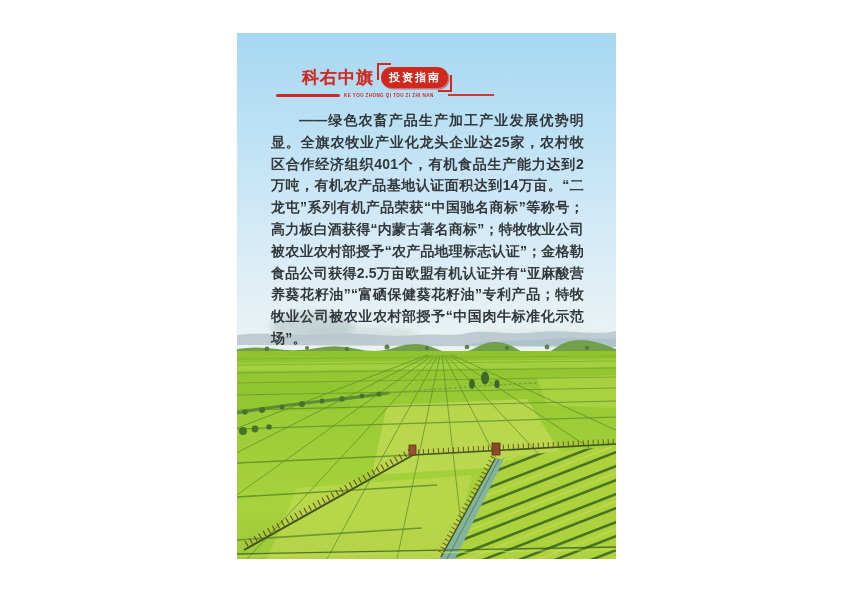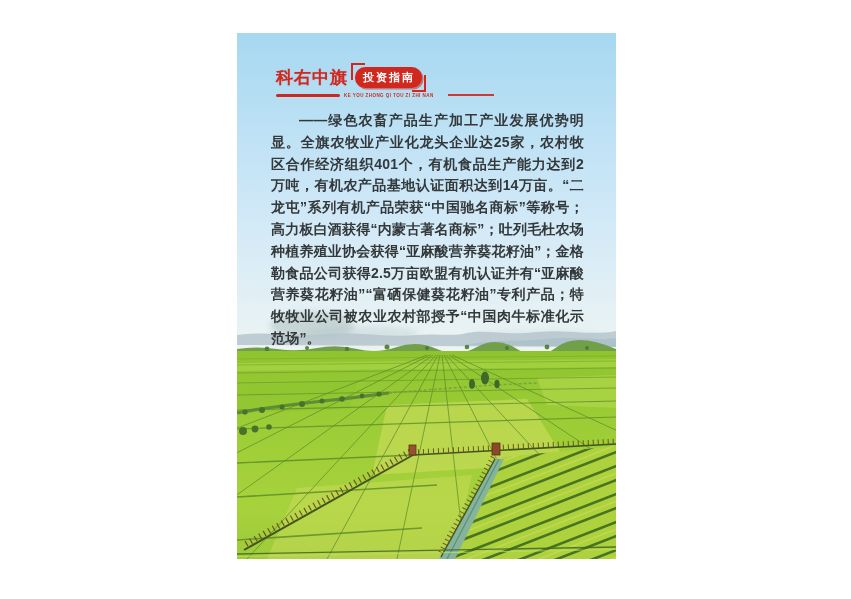--- a/index.html
+++ b/index.html
@@ -5,21 +5,21 @@
   :root{ --accent:#d0281e; }
   *{margin:0;padding:0;box-sizing:border-box;}
   html,body{width:851px;height:599px;background:#fff;overflow:hidden;
     font-family:"Liberation Sans","DejaVu Sans",sans-serif;}
   .screen{position:relative;width:851px;height:599px;background:#ffffff;}
   .page{position:absolute;left:237px;top:33px;width:379px;height:526px;overflow:hidden;background:#eaf4fa;}
   .photo-svg{position:absolute;left:0;top:0;width:100%;height:100%;display:block;}
 
   
   .logo{position:absolute;left:39px;top:33px;z-index:3;}
-  .logo-row{display:flex;align-items:center;}
+  .logo-row{display:flex;align-items:center;margin-left:26px;}
   .brand{color:var(--accent);font-weight:bold;font-size:17px;letter-spacing:1px;
     text-shadow:0 0 1px rgba(208,40,30,.35);white-space:nowrap;}
   .badge{position:relative;margin-left:7px;background:var(--accent);color:#fff;
     font-size:11px;font-weight:bold;letter-spacing:2px;padding:3px 7px 3px 8px;
     border-radius:10px;white-space:nowrap;box-shadow:1.5px 1.5px 0 rgba(208,40,30,.55);}
   .badge::before{content:"";position:absolute;left:-4px;top:-4px;width:12px;height:15px;
     border-left:2px solid var(--accent);border-top:2px solid var(--accent);}
   .badge::after{content:"";position:absolute;right:-4px;bottom:-4px;width:12px;height:15px;
     border-right:2px solid var(--accent);border-bottom:2px solid var(--accent);}
   .logo-rule{display:flex;align-items:center;margin-top:3px;}
@@ -190,16 +190,16 @@
         <span class="brand">科右中旗</span>
         <span class="badge">投资指南</span>
       </div>
       <div class="logo-rule">
         <span class="rule-thick"></span>
         <span class="pinyin">KE YOU ZHONG QI TOU ZI ZHI NAN</span>
         <span class="rule-thin"></span>
       </div>
     </div>
 
-    <div class="article">——绿色农畜产品生产加工产业发展优势明显。全旗农牧业产业化龙头企业达25家，农村牧区合作经济组织401个，有机食品生产能力达到2万吨，有机农产品基地认证面积达到14万亩。“二龙屯”系列有机产品荣获“中国驰名商标”等称号；高力板白酒获得“内蒙古著名商标”；吐列毛杜农场种植养殖业协会获得“亚麻酸营养葵花籽油”；金格勒食品公司获得2.5万亩欧盟有机认证并有“亚麻酸营养葵花籽油”“富硒保健葵花籽油”专利产品；特牧牧业公司被农业农村部授予“中国肉牛标准化示范场”。</div>
+    <div class="article">——绿色农畜产品生产加工产业发展优势明显。全旗农牧业产业化龙头企业达25家，农村牧区合作经济组织401个，有机食品生产能力达到2万吨，有机农产品基地认证面积达到14万亩。“二龙屯”系列有机产品荣获“中国驰名商标”等称号；高力板白酒获得“内蒙古著名商标”；特牧牧业公司被农业农村部授予“农产品地理标志认证”；金格勒食品公司获得2.5万亩欧盟有机认证并有“亚麻酸营养葵花籽油”“富硒保健葵花籽油”专利产品；特牧牧业公司被农业农村部授予“中国肉牛标准化示范场”。</div>
 
   </div>
 </div>
 
 </body></html>

